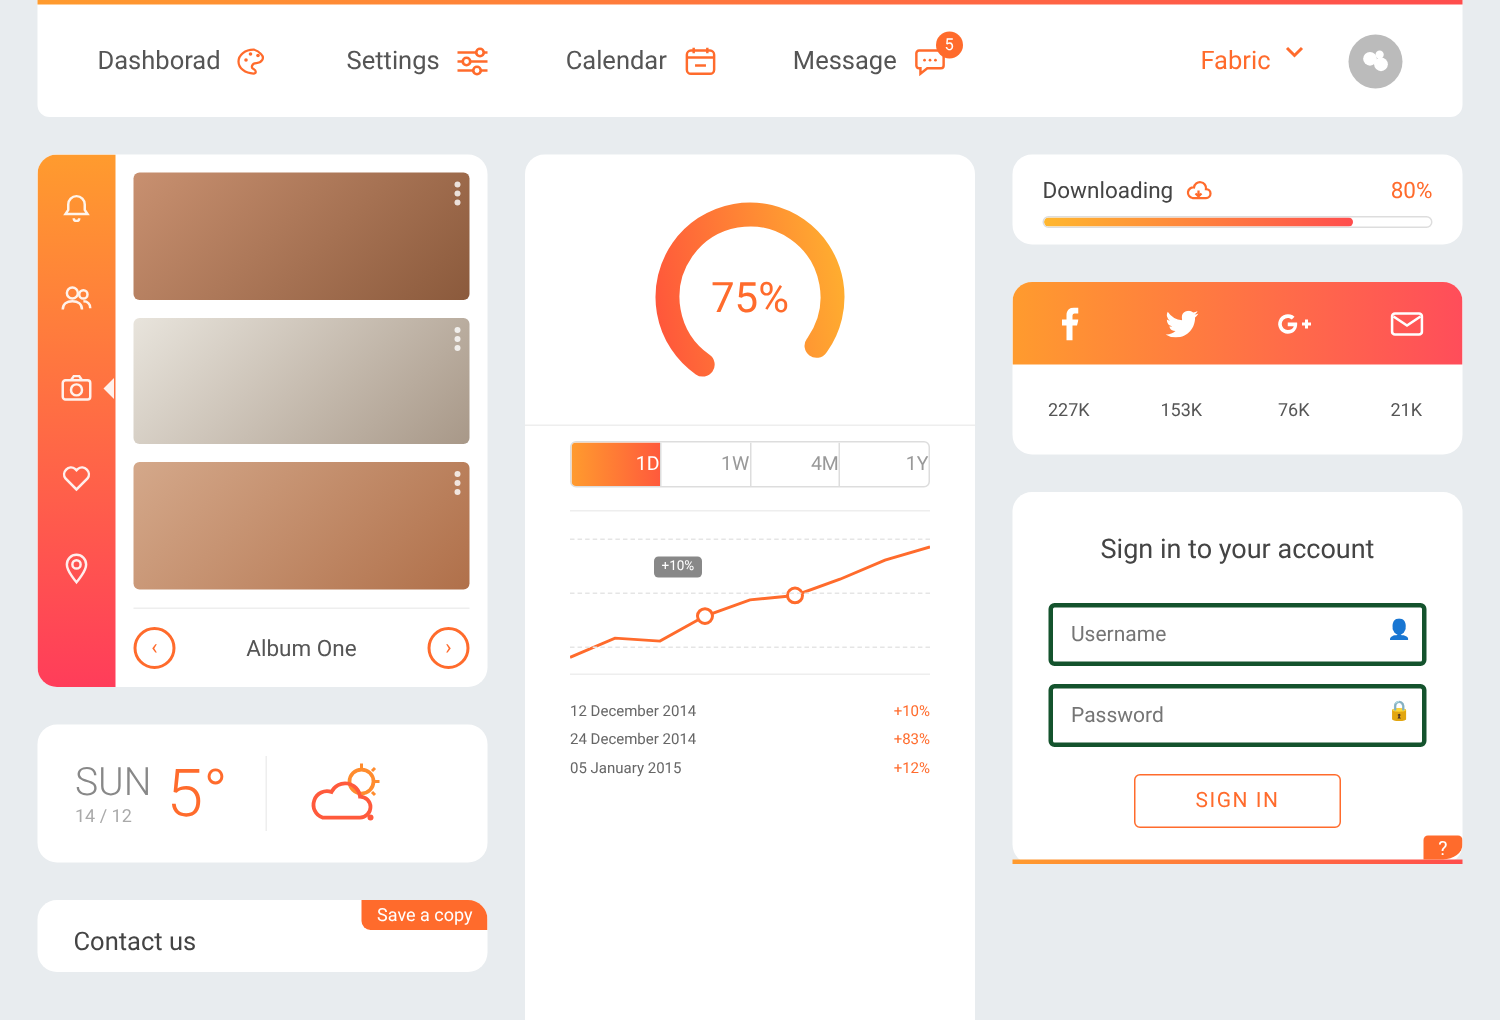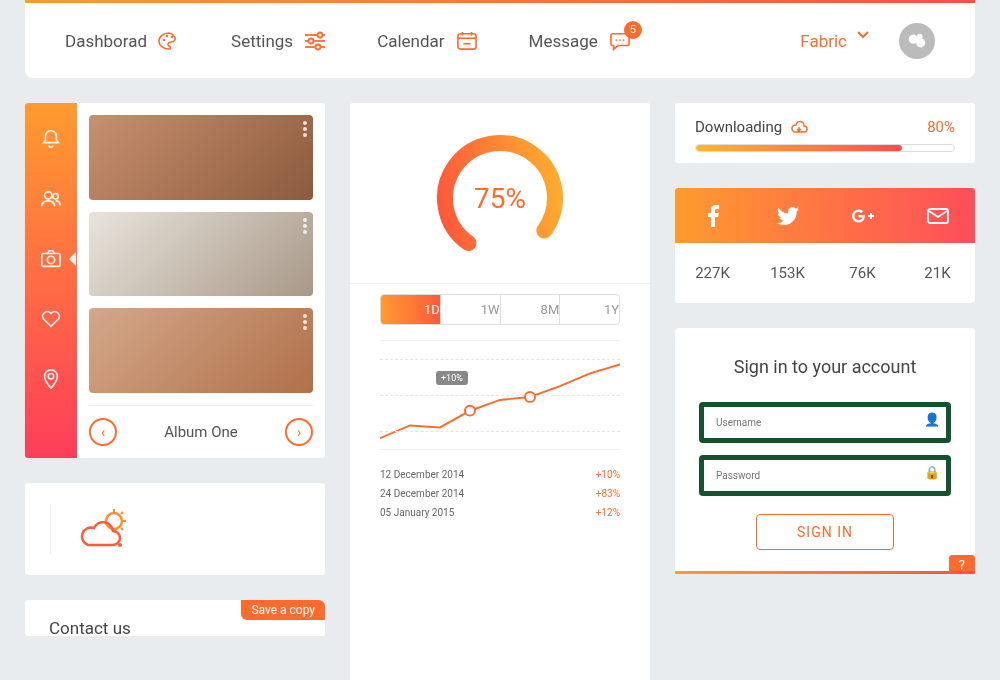--- a/index.html
+++ b/index.html
@@ -8,21 +8,21 @@
 .nav-item{display:flex;gap:10px;color:#555;font-size:17px;cursor:pointer;position:relative}
 .nav-item.brand{color:#ff6b2c;margin-left:auto}
 .nav-icon{width:24px;height:20px;position:relative}
 .badge{position:absolute;top:-10px;right:-10px;background:#ff6b2c;color:#fff;border-radius:50%;width:18px;height:18px;font-size:11px;display:flex;align-items:center;justify-content:center}
 .avatar{width:36px;height:36px;border-radius:50%;background:#bbb;display:flex;align-items:center;justify-content:center;margin-left:-20px}
 .grid{display:flex;gap:25px;align-items:flex-start}
 .col{display:flex;flex-direction:column;gap:25px}
 .col1{width:300px}
 .col2{width:300px}
 .col3{width:300px}
-.card{background:#fff;border-radius:3px;overflow:hidden}
+.card{background:#fff;border-radius:13px;overflow:hidden}
 .album-card{display:flex;height:355px}
 .sidebar{width:52px;background:linear-gradient(180deg,#ff9b2e,#ff3d5a);display:flex;flex-direction:column;align-items:center;padding-top:25px;gap:38px}
 .side-icon{width:22px;height:22px;opacity:.9;cursor:pointer;position:relative}
 .side-icon.active::after{content:'';position:absolute;right:-14px;top:4px;border:7px solid transparent;border-right-color:#fff}
 .album-body{flex:1;padding:12px 12px 0;display:flex;flex-direction:column}
 .album-img{width:100%;height:92px;border-radius:4px;margin-bottom:12px;position:relative}
 .dots{position:absolute;top:6px;right:6px;display:flex;flex-direction:column;gap:2px}
 .dots span{width:4px;height:4px;border-radius:50%;background:rgba(255,255,255,.8)}
 .album-footer{display:flex;align-items:center;justify-content:space-between;padding:12px 0;border-top:1px solid #eee}
 .arrow-btn{width:28px;height:28px;border:2px solid #ff6b2c;border-radius:50%;display:flex;align-items:center;justify-content:center;color:#ff6b2c;cursor:pointer;font-size:14px}
@@ -48,29 +48,29 @@
 .hist-val{color:#ff6b2c}
 .download{padding:15px 20px 18px;height:60px}
 .dl-header{display:flex;justify-content:space-between;align-items:center;font-size:15px;color:#444;margin-bottom:8px}
 .dl-pct{color:#ff6b2c}
 .dl-bar{height:8px;border:1px solid #ddd;border-radius:4px;overflow:hidden}
 .dl-fill{height:100%;width:80%;background:linear-gradient(90deg,#ffb72e,#ff4d4d);border-radius:4px}
 .social{height:115px}
 .social-icons{height:55px;background:linear-gradient(90deg,#ff9b2e,#ff4d5a);display:flex}
 .social-icons div{flex:1;display:flex;align-items:center;justify-content:center;color:#fff;cursor:pointer}
 .social-counts{display:flex;height:60px}
-.social-counts div{flex:1;display:flex;align-items:center;justify-content:center;color:#555;font-size:15px}
+.social-counts div{flex:1;display:flex;align-items:center;justify-content:center;color:#555;font-size:12px}
 .signin{padding:28px 24px 21px;position:relative;border-bottom:3px solid transparent;border-image:linear-gradient(90deg,#ff9b2e,#ff4d4d) 1}
 .signin h3{text-align:center;font-weight:400;font-size:18px;color:#444;margin-bottom:25px}
 .input-wrap{position:relative;margin-bottom:12px}
-.input-wrap input{width:100%;padding:10px 35px 10px 12px;border:5px solid #14532d;border-radius:4px;font-size:10px;color:#404040}
+.input-wrap input{width:100%;padding:10px 35px 10px 12px;border:3px solid #14532d;border-radius:4px;font-size:14px;color:#404040}
 .input-icon{position:absolute;right:10px;top:10px;color:#ccc;font-size:13px}
 .signin-btn{display:block;margin:18px auto 0;padding:9px 40px;border:1px solid #ff6b2c;border-radius:4px;background:#fff;color:#ff6b2c;font-size:14px;letter-spacing:1px;cursor:pointer}
 .help-badge{position:absolute;bottom:-3px;right:0;background:#ff6b2c;color:#fff;padding:2px 10px;font-size:13px;border-radius:3px 3px 0 0}
-.contact{padding:18px 24px;height:36px;position:relative}
+.contact{padding:18px 24px;height:48px;position:relative}
 .contact-title{font-size:17px;color:#444}
 .save-badge{position:absolute;top:0;right:0;background:#ff6b2c;color:#fff;font-size:12px;padding:3px 10px;border-radius:0 6px 0 6px}
 svg{display:block}
 </style>
 </head>
 <body>
 
 <div class="topbar">
   <div class="nav-item">
     <span>Dashborad</span>
@@ -194,20 +194,27 @@
             </div>
           </div>
         <div class="album-footer">
           <div class="arrow-btn">‹</div>
           <span style="color:#555;font-size:15px">Album One</span>
           <div class="arrow-btn">›</div>
         </div>
       </div>
     </div>
     <div class="card weather">
+      <div class="weather-left">
+        <div>
+          <div class="weather-day">SUN</div>
+          <div class="weather-date">14 / 12</div>
+        </div>
+        <div class="weather-temp">5°</div>
+      </div>
       <div class="weather-divider"></div>
       <svg width="55" height="45" viewBox="0 0 55 45">
           <circle cx="38" cy="14" r="8" fill="none" stroke="#ff8c2e" stroke-width="2.5"></circle>
           <g stroke="#ff8c2e" stroke-width="2">
             <line x1="38" y1="2" x2="38" y2="5"></line>
             <line x1="50" y1="14" x2="47" y2="14"></line>
             <line x1="47" y1="5" x2="45" y2="7"></line>
             <line x1="47" y1="23" x2="45" y2="21"></line>
           </g>
           <path fill="none" stroke="#ff5a3c" stroke-width="2.5" d="M12 38h25a7 7 0 000-14 10 10 0 00-19-3 8 8 0 00-6 17z"></path>
@@ -231,21 +238,21 @@
               </linearGradient>
             </defs>
           <circle cx="70" cy="70" r="55" fill="none" stroke="url(#g1)" stroke-width="16" stroke-linecap="round" stroke-dasharray="260 345" transform="rotate(125 70 70)"></circle>
         </svg>
         <div class="ring-text">75%</div>
       </div>
       <div style="border-top:1px solid #eee"></div>
       <div class="tabs">
         <div class="tab active">1D</div>
         <div class="tab">1W</div>
-        <div class="tab">8M</div>
+        <div class="tab">4M</div>
         <div class="tab">1Y</div>
       </div>
       <div class="chart">
         <div class="chart-grid">
             <div></div>
             <div></div>
             <div></div>
           </div>
         <svg width="100%" height="100%" viewBox="0 0 240 110" preserveAspectRatio="none">
           <polyline fill="none" stroke="#ff6b2c" stroke-width="2" points="0,99 30,86 60,88 90,71 120,60 150,57 180,46 210,33 240,24"></polyline>

